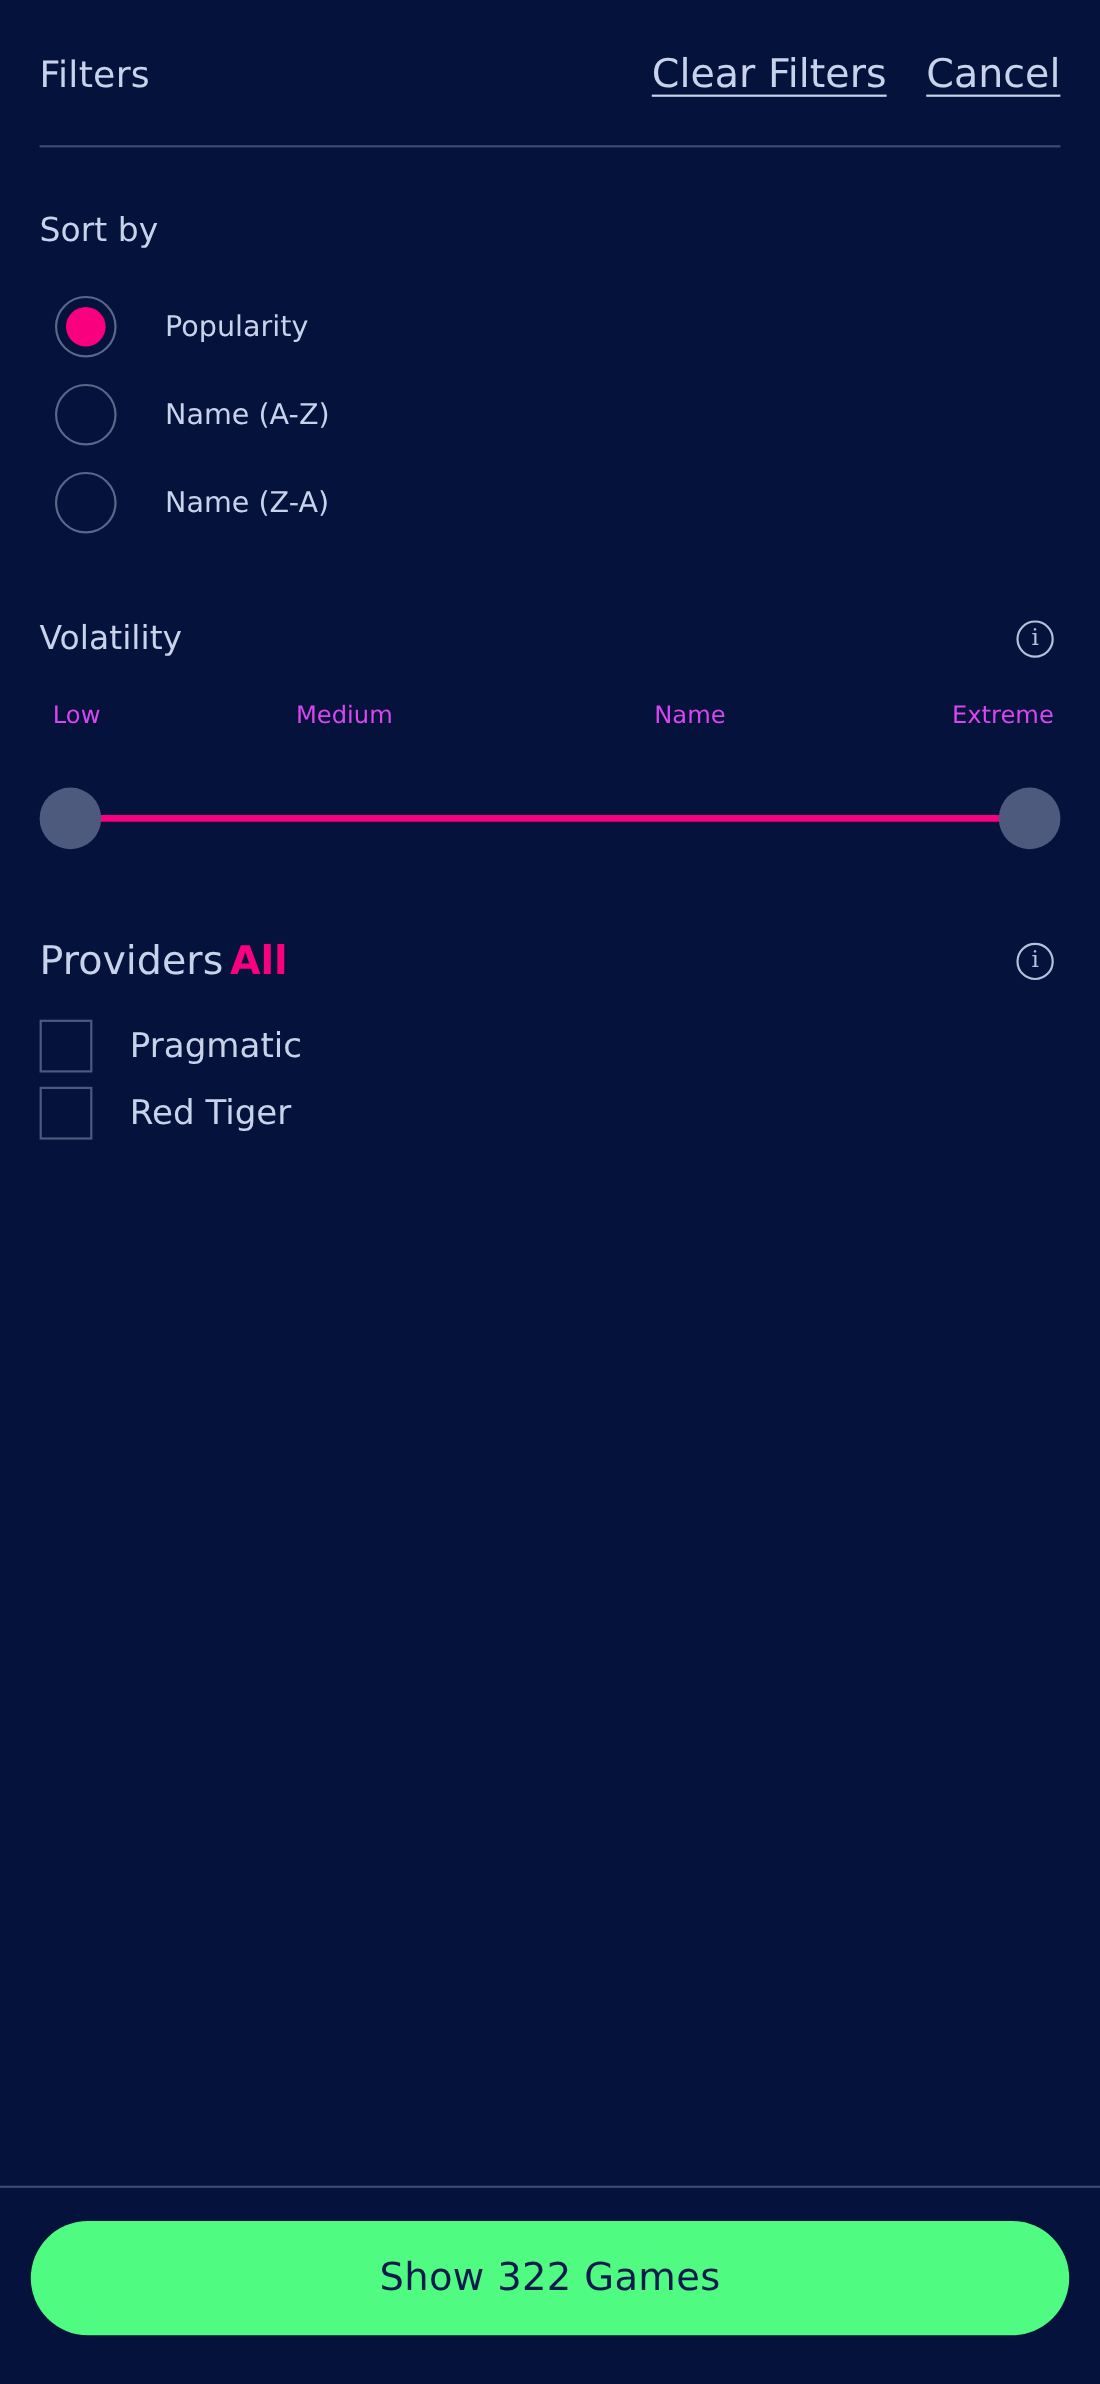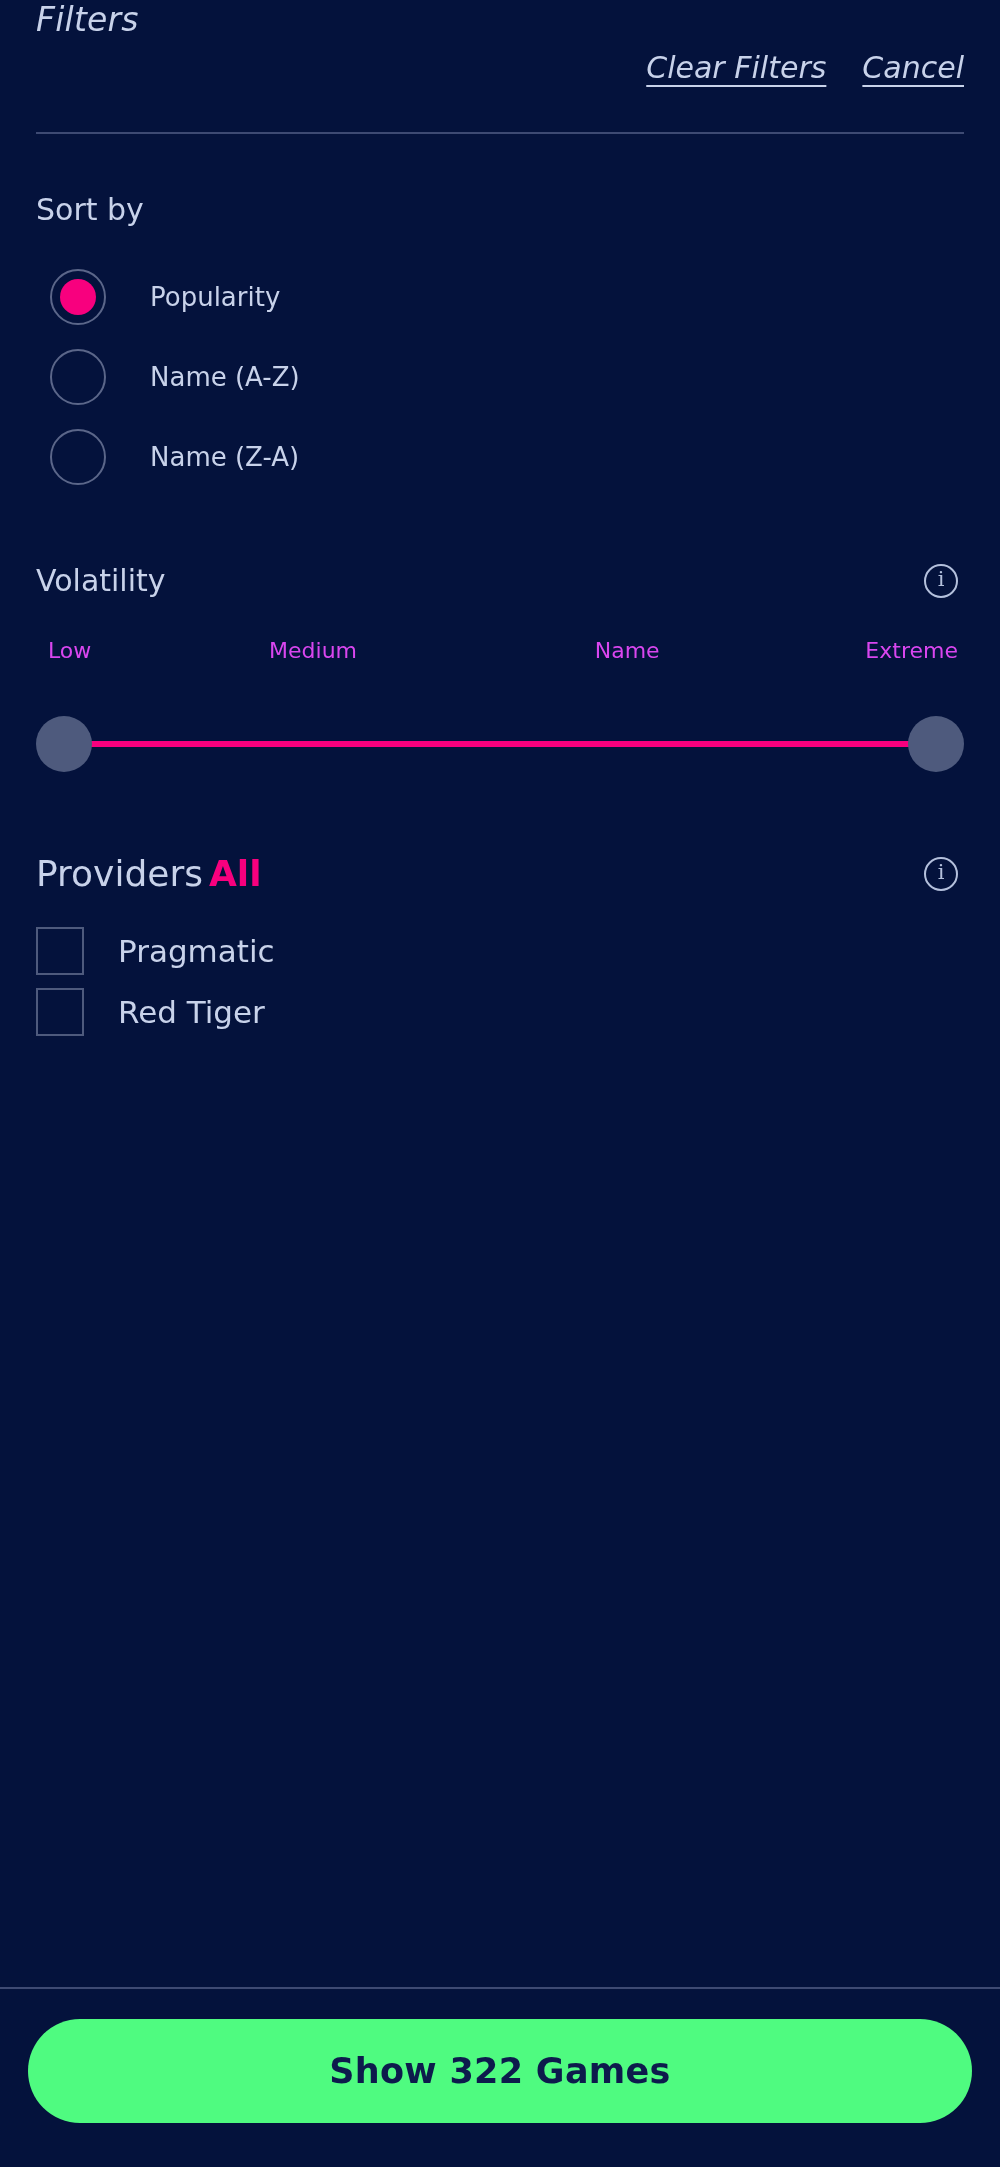--- a/index.html
+++ b/index.html
@@ -21,36 +21,36 @@
     display: flex;
     flex-direction: column;
   }
 
   
   .header {
     flex: 0 0 auto;
     padding: 0 36px;
     height: 134px;
     display: flex;
+    align-items: center;
     justify-content: space-between;
     position: relative;
-    font-style: italic;
   }
   .header-title {
     font-size: 33px;
     color: #c8d2ea;
     letter-spacing: 0.2px;
   }
   .header-actions {
     display: flex;
     align-items: center;
     gap: 36px;
   }
   .header-link {
-    font-size: 30px;
+    font-size: 36px;
     color: #c8d2ea;
     text-decoration: underline;
     text-underline-offset: 7px;
     text-decoration-thickness: 2px;
     cursor: pointer;
     white-space: nowrap;
   }
   .header-rule {
     position: absolute;
     left: 36px;
@@ -210,21 +210,21 @@
   }
   .cta-button {
     display: block;
     width: 100%;
     height: 104px;
     border: none;
     border-radius: 52px;
     background: #4ffb80;
     color: #0d1b4c;
     font-size: 35px;
-    font-weight: 700;
+    font-weight: 400;
     font-family: "DejaVu Sans", "Liberation Sans", sans-serif;
     cursor: pointer;
     letter-spacing: 0.3px;
   }
 </style>
 </head>
 <body>
 
 <div id="app">
 

